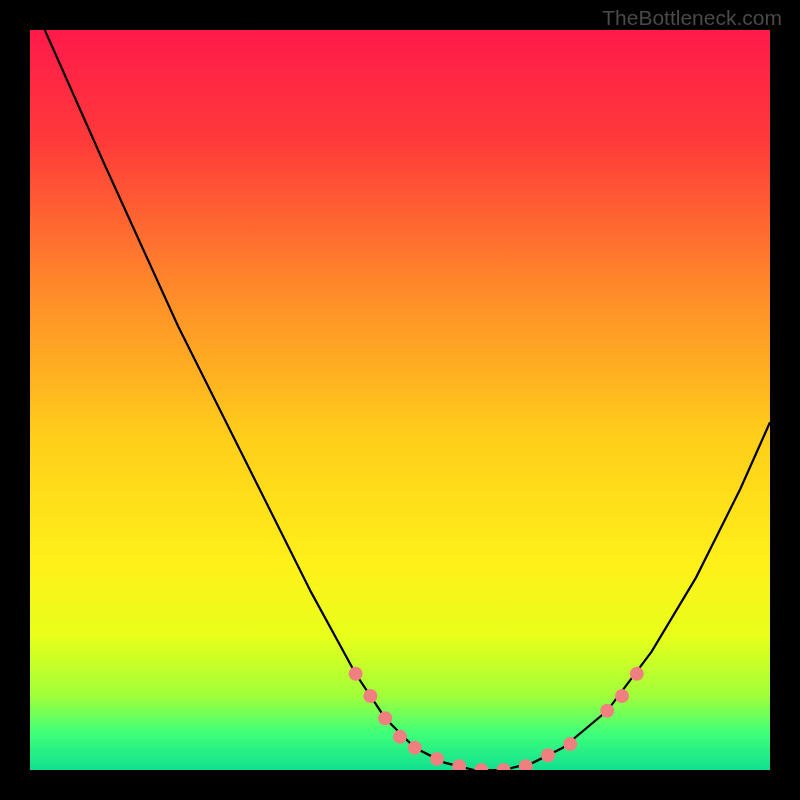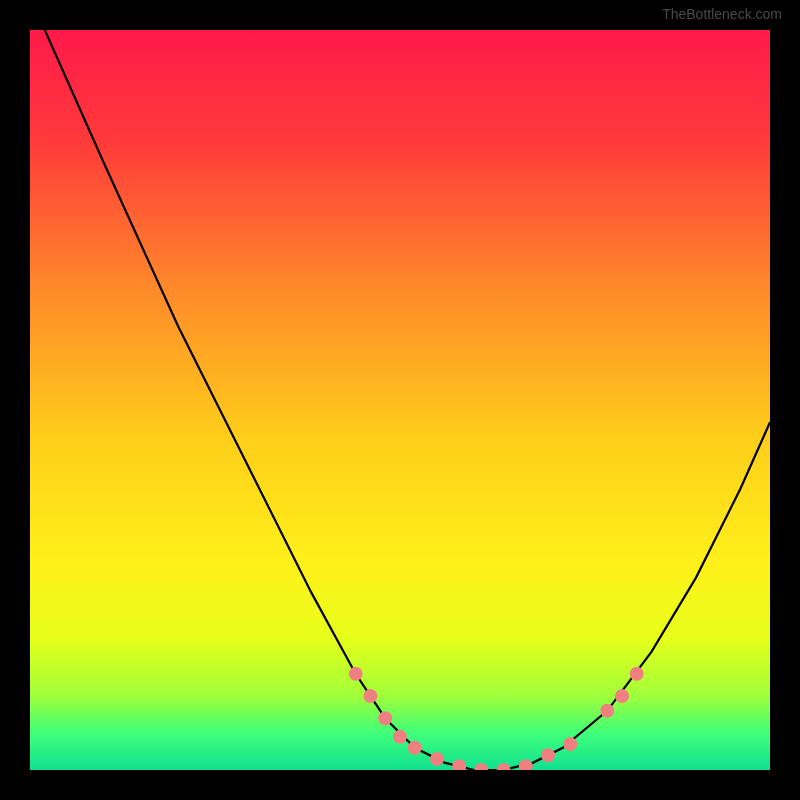--- a/index.html
+++ b/index.html
@@ -1,17 +1,17 @@
 <!DOCTYPE html>
 <html><head>
 <meta charset="utf-8">
 <style>
   * { margin: 0; padding: 0; box-sizing: border-box; }
   body { width: 800px; height: 800px; background: #000; position: relative; font-family: Arial, sans-serif; }
-  .watermark { position: absolute; top: 6px; right: 18px; color: #4a4a4a; font-size: 14px; font-weight: 500; z-index: 10; }
+  .watermark { position: absolute; top: 6px; right: 18px; color: #4a4a4a; font-size: 21px; font-weight: 500; z-index: 10; }
   .frame { position: absolute; top: 0; left: 0; width: 800px; height: 800px; background: #000; }
   .plot-area { position: absolute; top: 30px; left: 30px; width: 740px; height: 740px; overflow: hidden; }
   .gradient { position: absolute; top: 0; left: 0; width: 100%; height: 100%; }
   svg.curve { position: absolute; top: 0; left: 0; width: 100%; height: 100%; }
 </style>
 </head>
 <body>
 
 <div class="frame">
   <div class="watermark">TheBottleneck.com</div>

